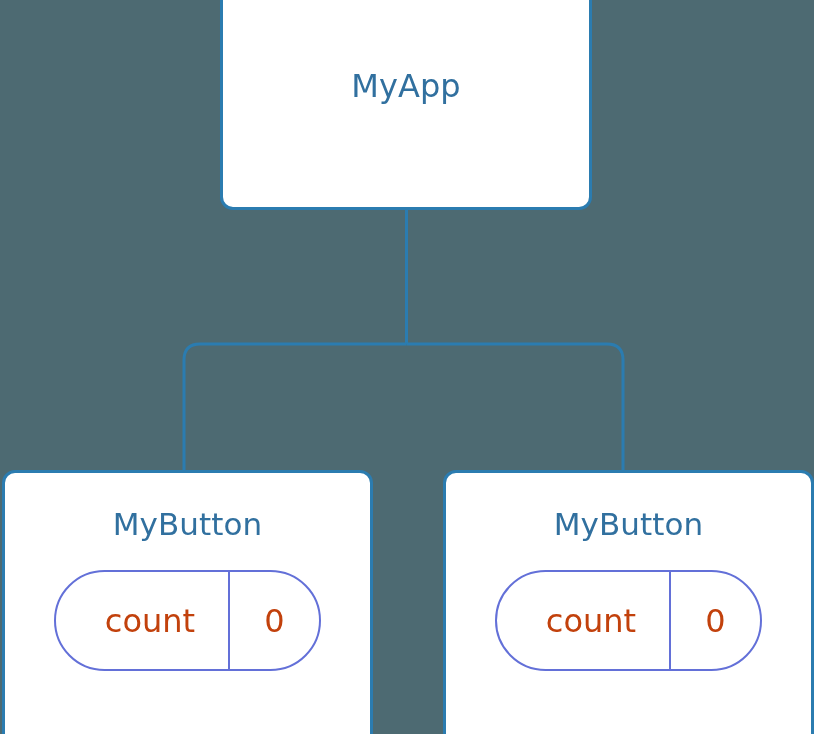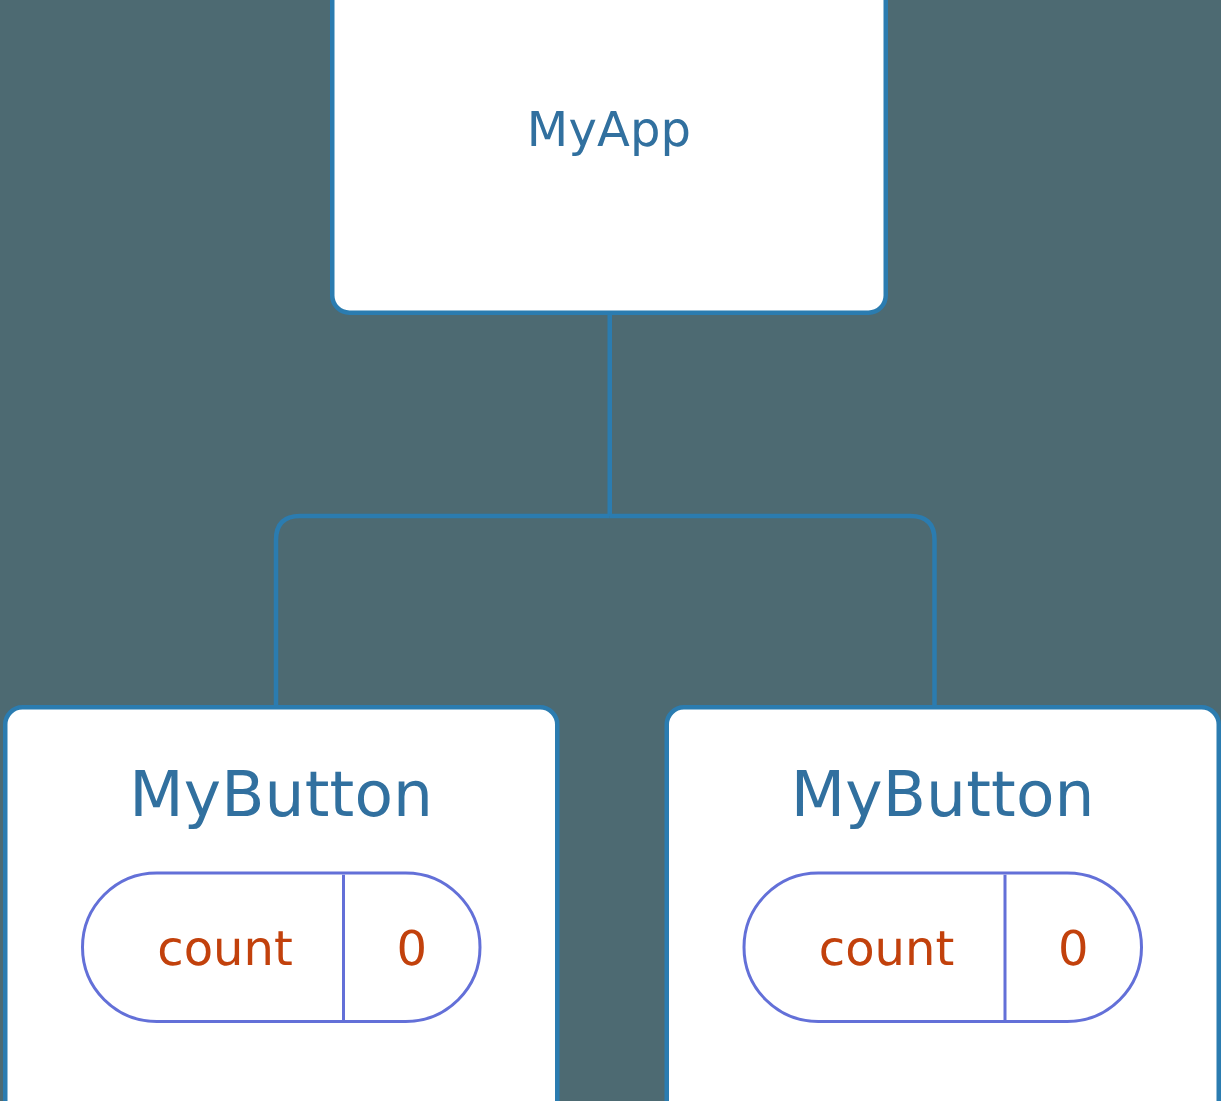--- a/index.html
+++ b/index.html
@@ -57,21 +57,21 @@
     width: 371px;
     height: 300px;
     padding-top: 36px;
   }
 
   .node-child-left  { left: 2px; }
   .node-child-right { left: 443px; }
 
   .node-title {
     color: #31709f;
-    font-size: 42px;
+    font-size: 31px;
     font-weight: 400;
     letter-spacing: 0.1px;
     line-height: 1;
     white-space: nowrap;
   }
 
   .node-root .node-title {
     font-size: 32px;
   }
 

